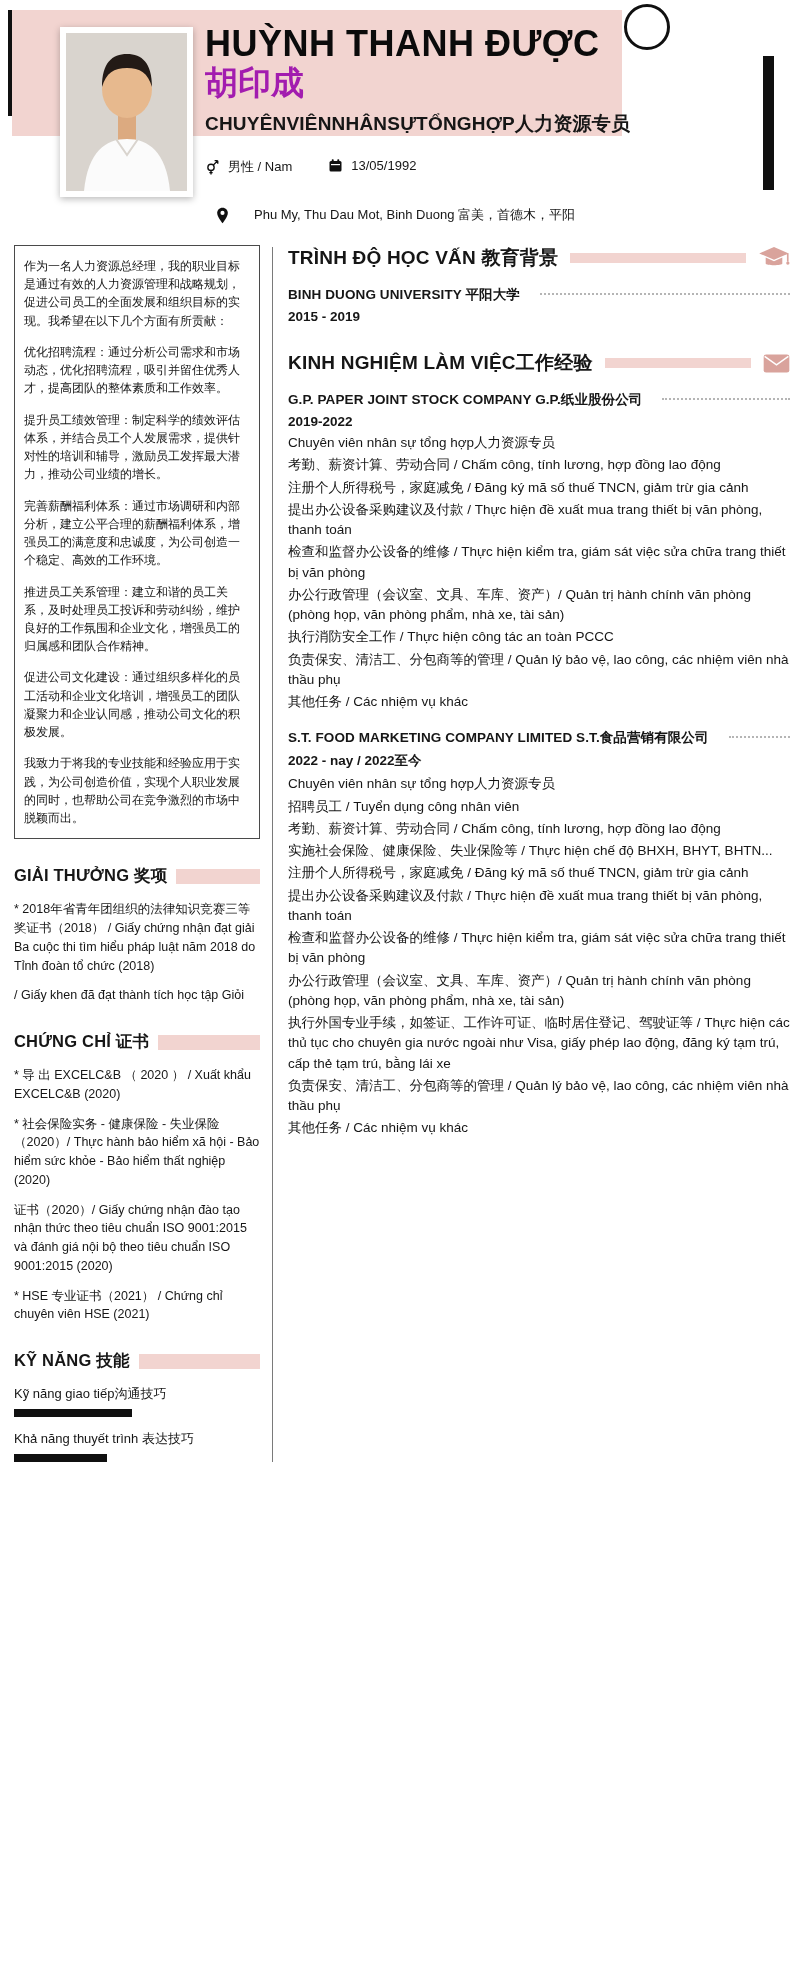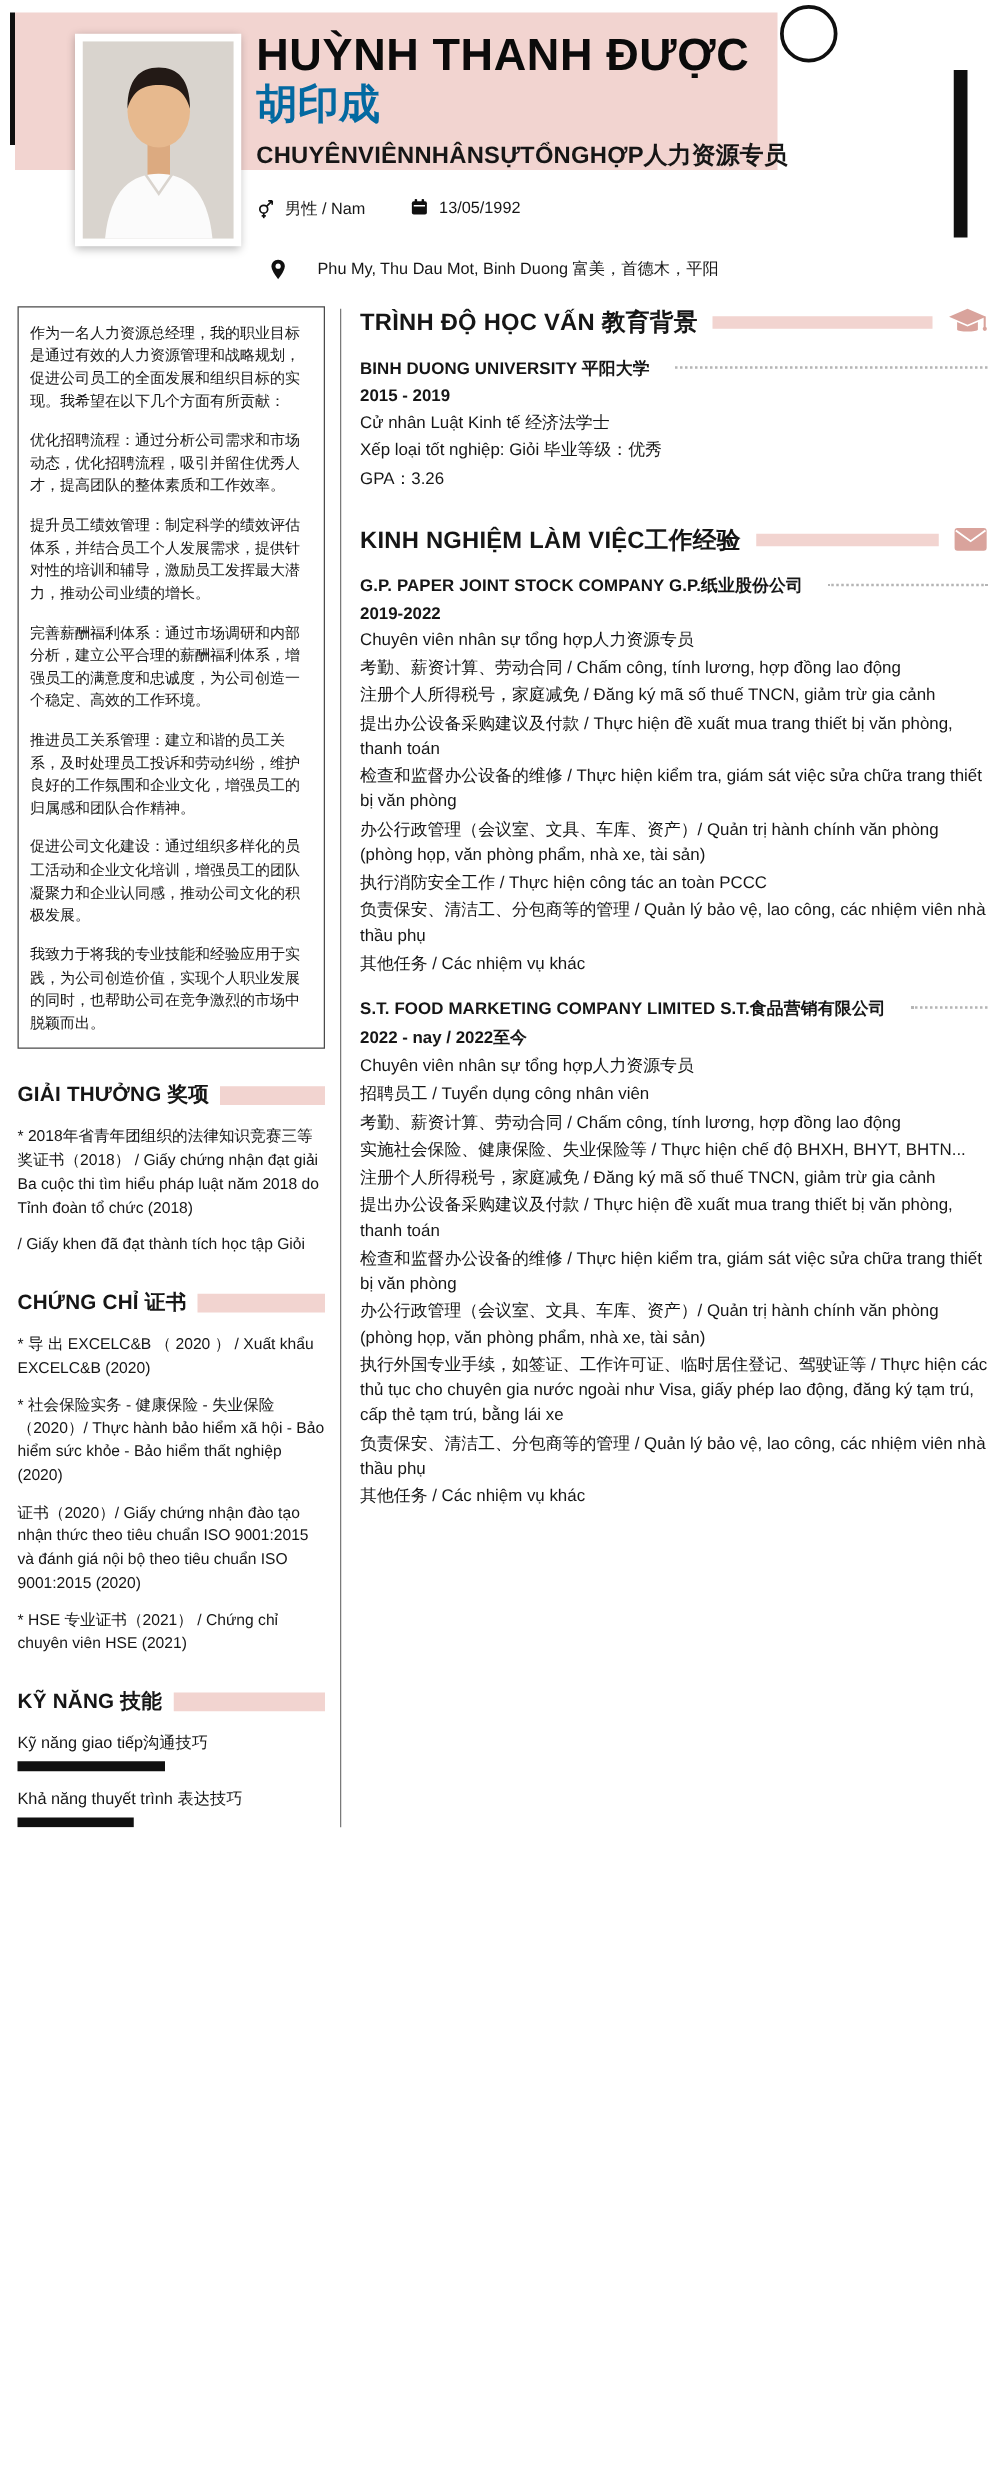--- a/index.html
+++ b/index.html
@@ -16,21 +16,21 @@
   .pink-block  { position:absolute; left:12px;  top:10px; width:610px; height:126px; background:#f2d4d0; }
   .circle-decor{ position:absolute; left:624px; top:4px;  width:46px;  height:46px; border:3px solid #101010; border-radius:50%; background:#fff; }
   .right-bar   { position:absolute; left:763px; top:56px; width:11px;  height:134px; background:#101010; }
 
   .photo-frame { position:absolute; left:60px; top:27px; width:133px; height:170px; background:#fff; padding:6px;
                  box-shadow:0 2px 7px rgba(0,0,0,.28); }
   .photo-frame svg { width:100%; height:100%; display:block; }
 
   .name-block { position:absolute; left:205px; top:24px; width:565px; }
   .name    { font-size:36px; font-weight:800; letter-spacing:.5px; color:#0b0b0b; line-height:1.12; }
-  .name-cn { font-size:33px; font-weight:800; color:#0369a1; line-height:1.15; }
+  .name-cn { font-size:33px; font-weight:800; color:#a21caf; line-height:1.15; }
   .job-title { font-size:19px; font-weight:700; margin-top:9px; letter-spacing:.2px; }
 
   .meta-row { position:absolute; left:205px; top:158px; display:flex; gap:36px; font-size:13px; align-items:flex-start; }
   .meta-item { display:inline-flex; align-items:center; gap:8px; }
   .icon { display:inline-flex; align-items:center; }
 
   .location-row { position:absolute; left:216px; top:206px; display:flex; align-items:center; gap:25px; font-size:13px; }
 
   
   .left-col  { position:absolute; left:14px;  top:245px; width:246px; }
@@ -238,28 +238,20 @@
             <rect x="31" y="8" width="1.8" height="9" fill="#d9a39c"></rect>
             <circle cx="32" cy="18.5" r="1.8" fill="#d9a39c"></circle>
           </svg>
         </span>
       </div>
       <div class="org-row">
         <span class="org-name">BINH DUONG UNIVERSITY 平阳大学</span>
         <span class="leader"></span>
       </div>
       <div class="period">2015 - 2019</div>
-      <div>
-
-          <p class="detail">Cử nhân Luật Kinh tế 经济法学士</p>
-
-          <p class="detail">Xếp loại tốt nghiệp: Giỏi 毕业等级：优秀</p>
-
-          <p class="detail">GPA：3.26</p>
-        </div>
     </section>
 
     <section>
       <div class="r-header">
         <h2>KINH NGHIỆM LÀM VIỆC工作经验</h2>
         <span class="r-bar"></span>
         <span class="r-icon">
           <svg viewBox="0 0 28 20" width="27" height="19">
             <rect x="0.5" y="0.5" width="27" height="19" rx="2.5" fill="#d9a39c"></rect>
             <path d="M1.5 2.5 L14 11.5 L26.5 2.5" fill="none" stroke="#ffffff" stroke-width="1.6"></path>

